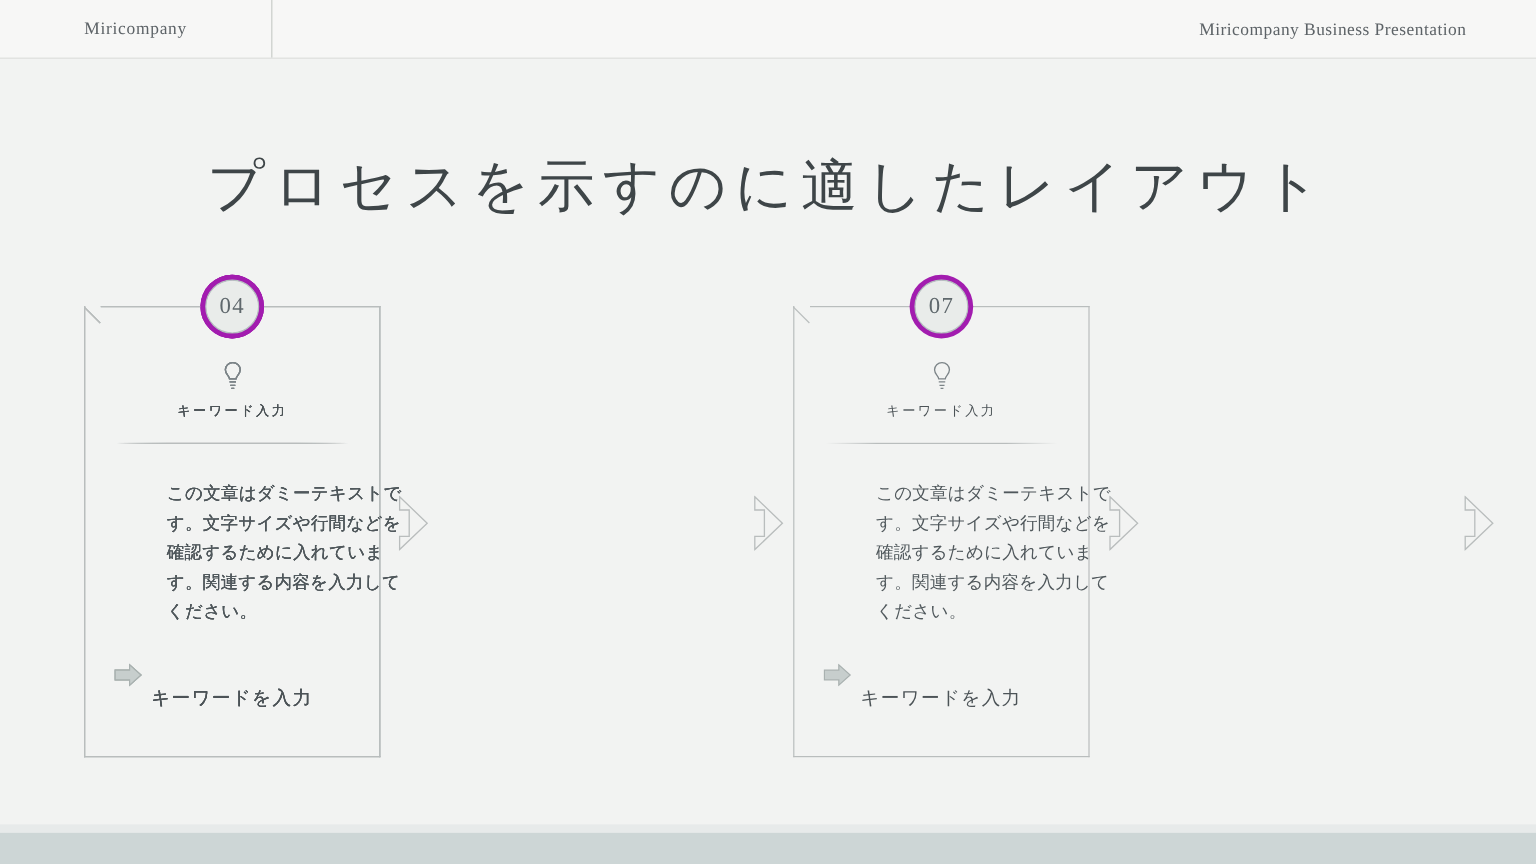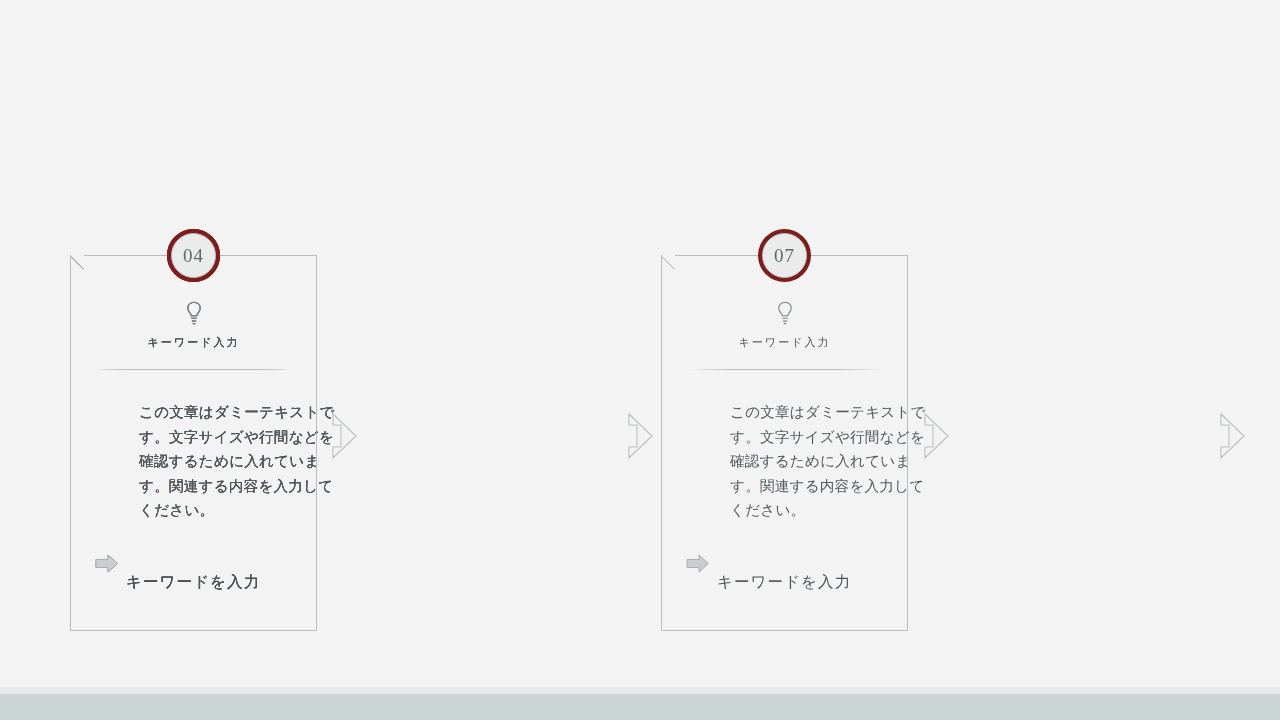--- a/index.html
+++ b/index.html
@@ -133,21 +133,21 @@
   }
 
   
   .badge {
     position: absolute;
     top: -26px;
     left: 97px;
     width: 53px;
     height: 53px;
     border-radius: 50%;
-    background: #7f1d1d;
+    background: #a21caf;
     display: flex;
     align-items: center;
     justify-content: center;
   }
   .badge-inner {
     width: 43px;
     height: 43px;
     border-radius: 50%;
     background: #e9ecea;
     border: 1px solid #b6c0c0;
@@ -244,21 +244,28 @@
     width: 1280px;
     height: 7px;
     background: #e7eaea;
   }
 </style>
 </head>
 <body>
 
 <div class="slide">
 
-
+  <div class="header">
+    <div class="header-left">
+      <span class="header-left-text">Miricompany</span>
+    </div>
+    <span class="header-right-text">Miricompany Business Presentation</span>
+  </div>
+
+  <div class="slide-title">プロセスを示すのに適したレイアウト</div>
 
   <div class="cards">
 
     <div class="card">
       <div class="card-frame"></div>
       <div class="card-top-line"></div>
       <div class="card-notch"></div>
       <div class="badge">
         <div class="badge-inner">01</div>
       </div>

